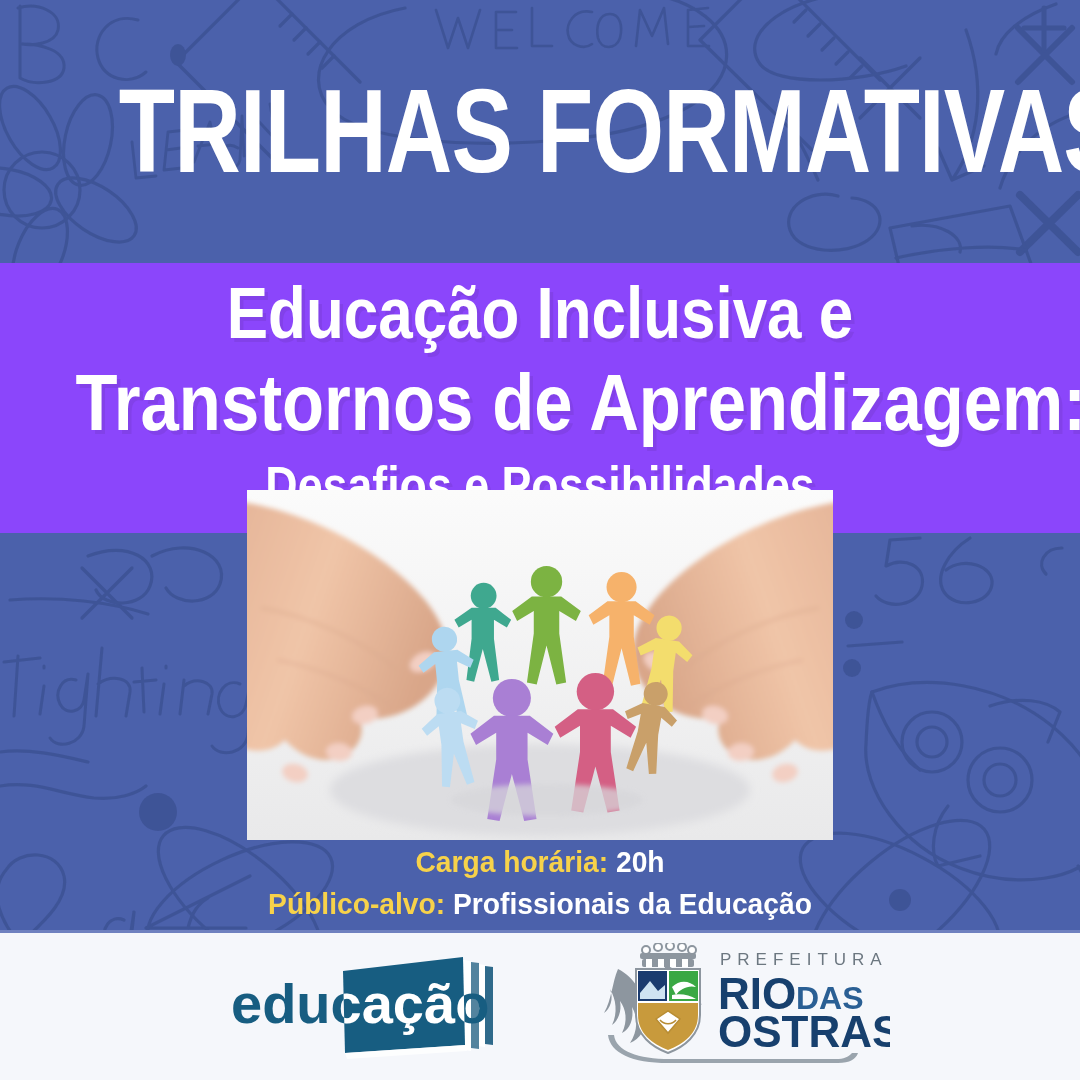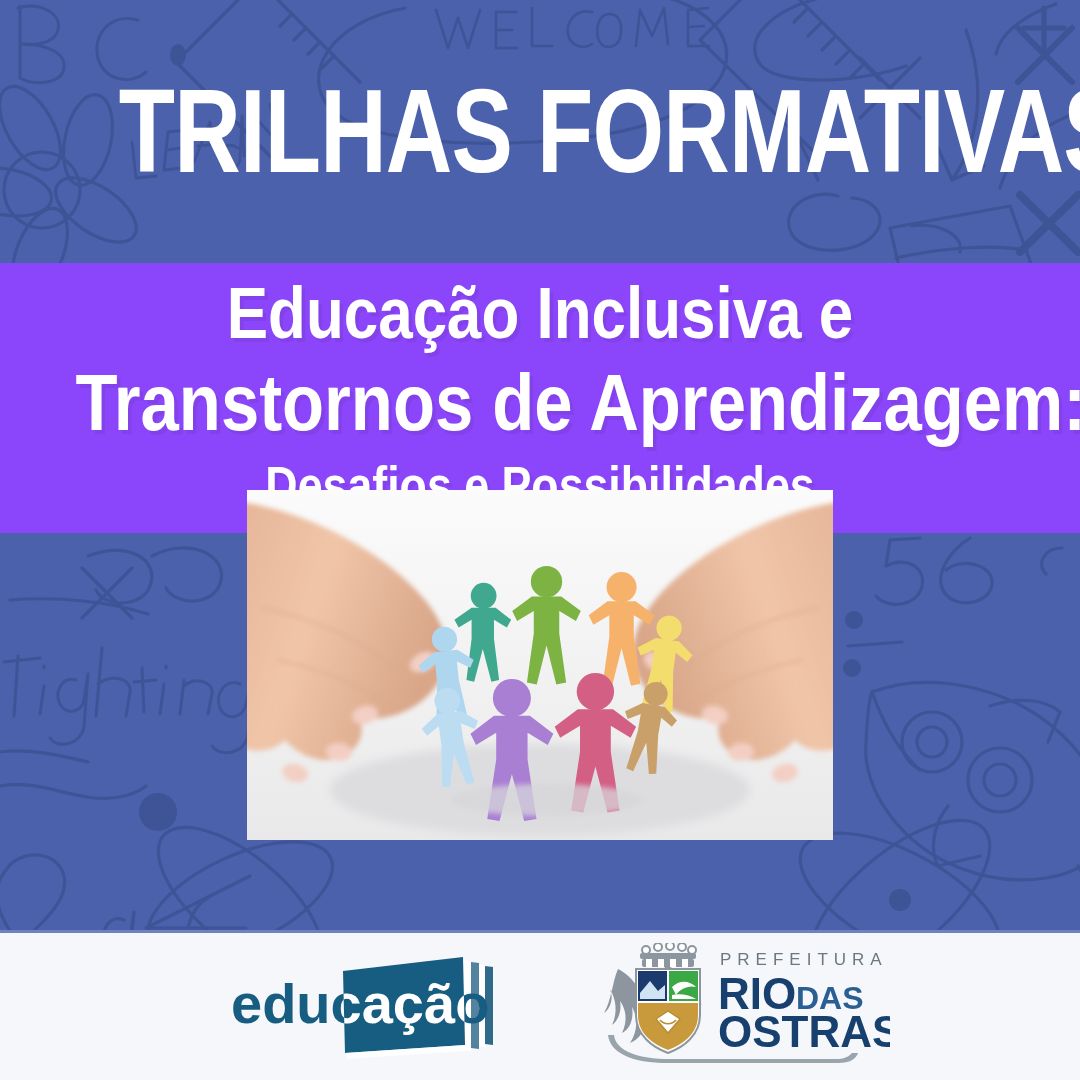--- a/index.html
+++ b/index.html
@@ -344,20 +344,30 @@
         <g transform="translate(322,184) scale(1.1)">
           <circle cx="24" cy="16" r="17" fill="#d45f84"></circle>
           <path d="M8 32 h32 l21 16 -5 10 -18 -11 v24 l8 53 -11 2 -11 -42 -11 42 -11 -2 8 -53 v-24 l-18 11 -5 -10 z" fill="#d45f84"></path>
         </g>
       </g>
 
       <ellipse cx="300" cy="310" rx="96" ry="16" fill="#d7d7da" opacity="0.75" filter="url(#soft)"></ellipse>
     </svg>
   </div>
 
+  <div class="info">
+    <div class="info-line info-l1">
+      <span class="lbl">Carga horária:</span>
+      <span class="val">20h</span>
+    </div>
+    <div class="info-line info-l2">
+      <span class="lbl">Público-alvo:</span>
+      <span class="val">Profissionais da Educação</span>
+    </div>
+  </div>
 
   <div class="footer">
 
     <svg class="logo-edu" width="290" height="115" viewBox="0 0 290 115" xmlns="http://www.w3.org/2000/svg">
 
       <path d="M252 14 L268 16 L268 94 L252 92 Z" fill="#1a5a7e" opacity="0.9"></path>
       <path d="M246 12 L260 14 L260 96 L246 94 Z" fill="#ffffff"></path>
       <path d="M238 10 L254 12 L254 98 L238 96 Z" fill="#1a5a7e" opacity="0.75"></path>
       <path d="M232 8 L246 10 L246 100 L232 98 Z" fill="#ffffff"></path>
 

